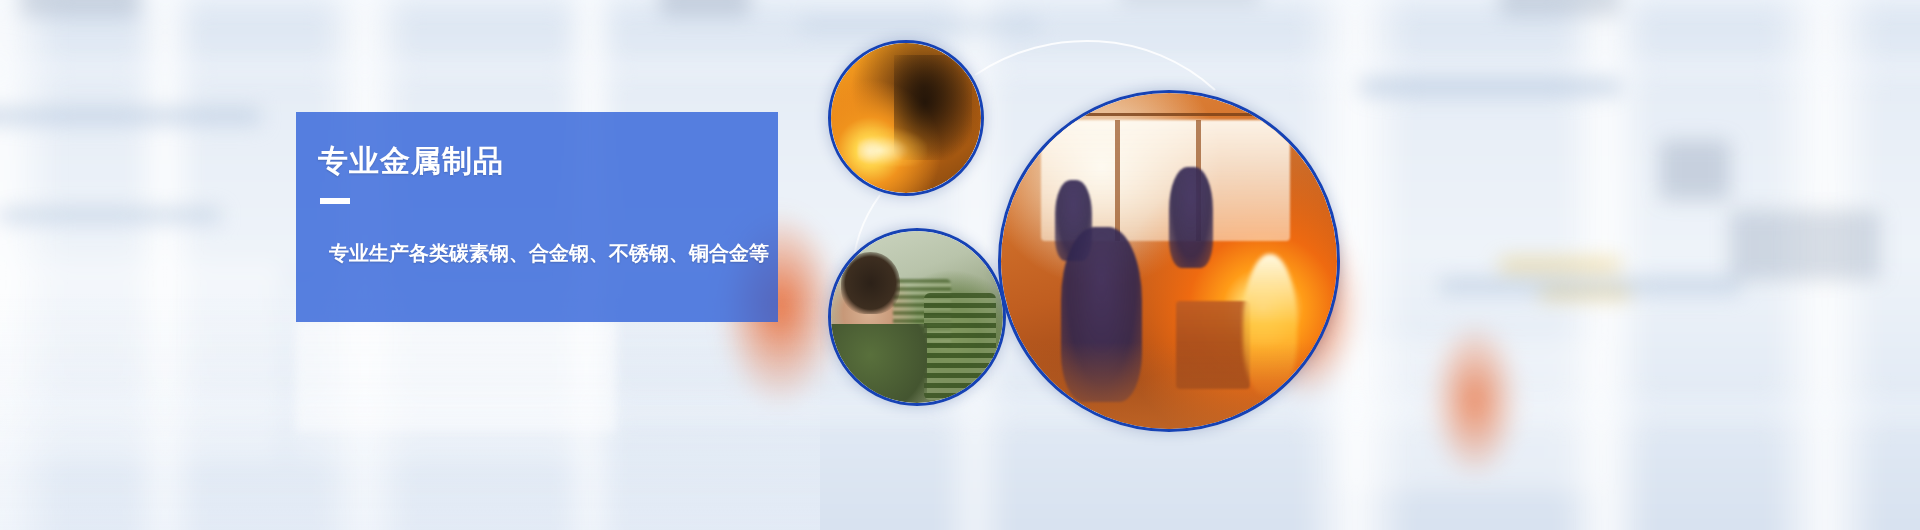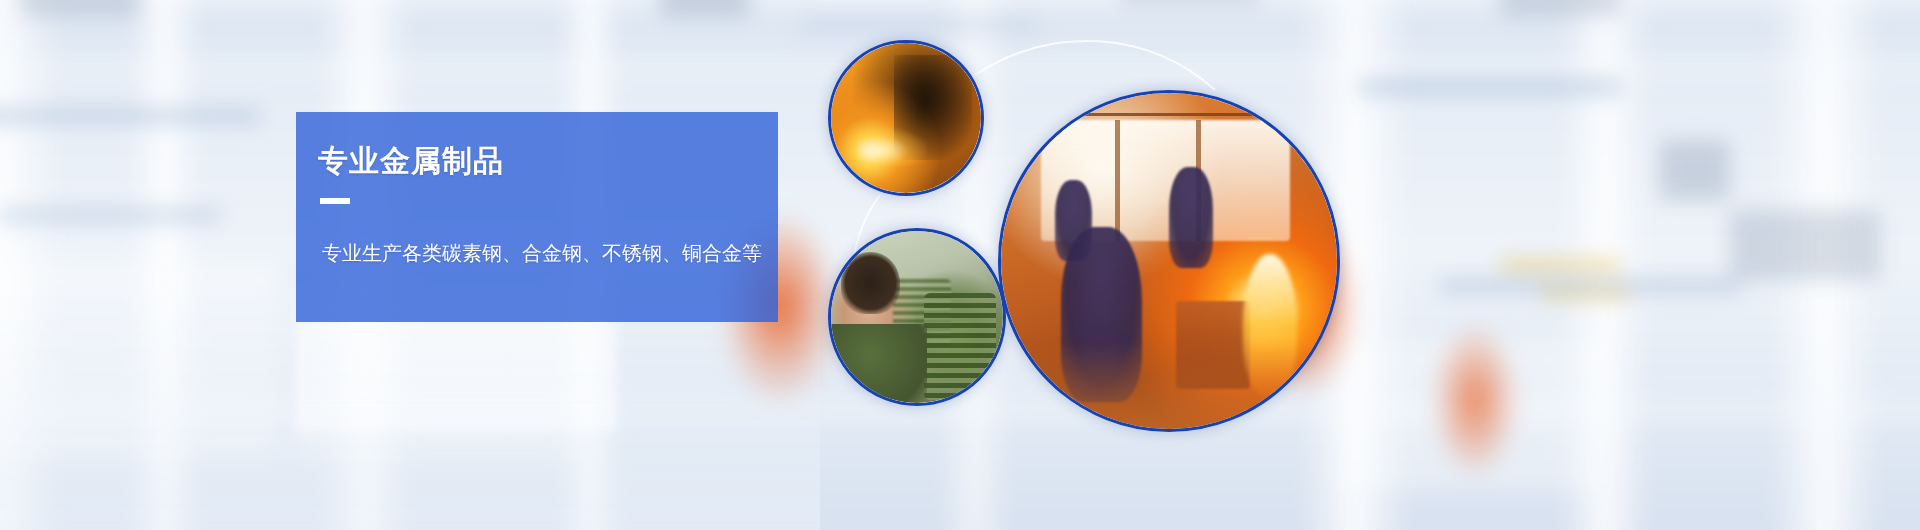--- a/index.html
+++ b/index.html
@@ -57,21 +57,21 @@
     margin:22px 0 0 2px;
   }
   .panel-desc{
     margin-top:34px;
     color:#ffffff;
     font-size:20px;
     line-height:1.55;
     white-space:nowrap;
     text-shadow:0 1px 2px rgba(0,0,0,.18);
   }
-  .panel-desc div{margin:4px;}
+  .panel-desc div{margin:11px;font-weight:bold;}
 
   
   .white-block{
     position:absolute;
     left:296px; top:322px;
     width:320px; height:110px;
     background:rgba(255,255,255,.42);
     filter:blur(4px);
   }
 

